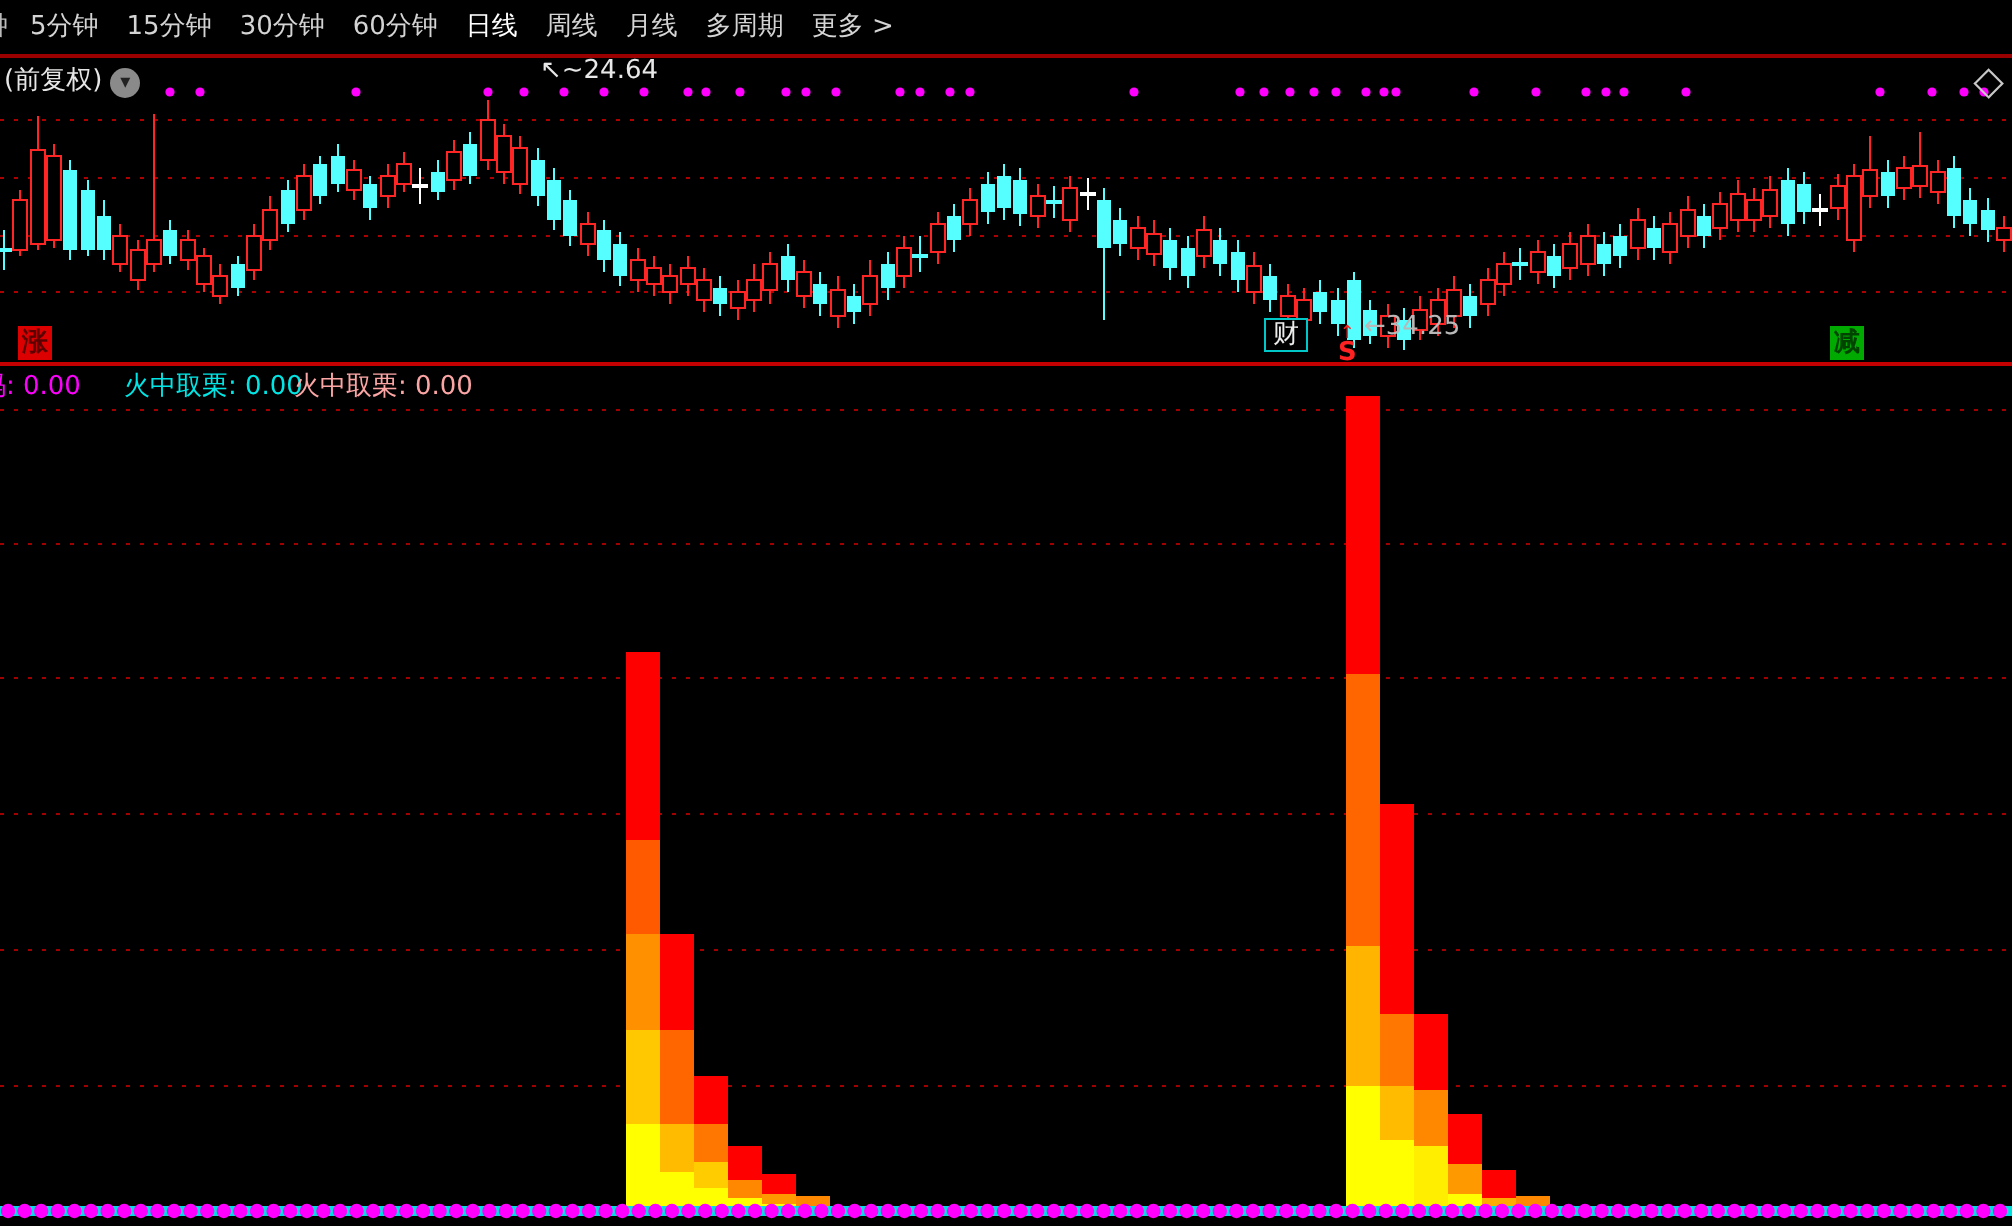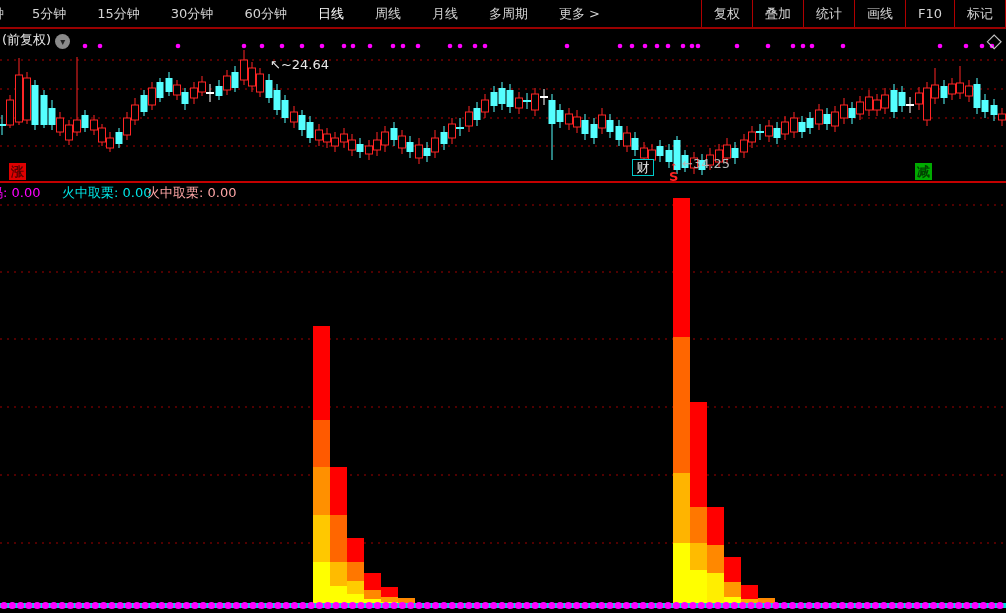--- a/index.html
+++ b/index.html
@@ -2,37 +2,37 @@
 <html><head>
 <meta charset="utf-8">
 <style>
   html,body{margin:0;padding:0;background:#000;}
   .screen{position:relative;width:1006px;height:613px;background:#000;overflow:hidden;
           font-family:"DejaVu Sans","Liberation Sans",sans-serif;}
   
   .toolbar{position:absolute;left:0;top:0;width:1006px;height:27px;background:#000;
            border-bottom:2px solid #9a0000;display:flex;justify-content:space-between;
            align-items:center;font-size:13px;color:#d4d4d4;white-space:nowrap;}
-  .tabs{display:flex;align-items:center;height:100%;overflow:hidden;gap:17px;}
+  .tabs{display:flex;align-items:center;height:100%;overflow:hidden;}
   .tab{padding:0 7px;line-height:27px;cursor:default;}
   .tab.active{color:#ffffff;}
   .tab-partial{width:8px;overflow:hidden;display:inline-block;line-height:27px;color:#bbb;}
   .tab-partial span{margin-left:-9px;display:inline-block;}
   .rbtns{display:flex;align-items:center;height:100%;}
   .rbtn{padding:0 12px;line-height:27px;border-left:1px solid #b00000;}
   .rbtns .end-sep{width:0;height:100%;border-left:1px solid #b00000;}
   
   .chart-header{position:absolute;left:2px;top:31px;display:flex;align-items:flex-end;
                 color:#e6e6e6;font-size:13px;z-index:5;}
   .chev-circle{display:inline-block;width:15px;height:15px;border-radius:50%;background:#8a8a8a;
                color:#222;font-size:10px;line-height:15px;text-align:center;margin-left:4px;}
   .diamond{position:absolute;right:4px;top:28px;color:#c8c8c8;font-size:20px;z-index:5;}
   
   .anno{position:absolute;font-size:13px;z-index:6;white-space:nowrap;}
-  .anno-high{left:246px;top:57px;color:#e8e8e8;padding-left:24px;}
+  .anno-high{left:246px;top:28px;color:#e8e8e8;padding-left:24px;}
   .anno-low{left:682px;top:156px;color:#b8b8b8;}
   .sell-marker{position:absolute;left:669px;top:163px;color:#ff2222;z-index:7;
                text-align:center;line-height:8px;}
   .sell-marker .arrow{display:block;font-size:9px;}
   .sell-marker .letter{display:block;font-size:13px;font-weight:bold;line-height:11px;}
   .badge{position:absolute;z-index:7;font-size:13px;font-weight:bold;width:17px;height:17px;
          line-height:17px;text-align:center;}
   .badge-rise{left:9px;top:163px;background:#dd0000;color:#5c0000;}
   .badge-cai{left:632px;top:159px;background:#000;color:#ececec;border:1px solid #00c8c8;
              width:20px;height:15px;line-height:15px;font-weight:normal;}
@@ -55,30 +55,20 @@
     <span class="tab">5分钟</span>
         <span class="tab">15分钟</span>
         <span class="tab">30分钟</span>
         <span class="tab">60分钟</span>
         <span class="tab active">日线</span>
         <span class="tab">周线</span>
         <span class="tab">月线</span>
         <span class="tab">多周期</span>
         <span class="tab">更多 &gt;</span>
       </div>
-    <div class="rbtns">
-
-      <span class="rbtn">复权</span>
-        <span class="rbtn">叠加</span>
-        <span class="rbtn">统计</span>
-        <span class="rbtn">画线</span>
-        <span class="rbtn">F10</span>
-        <span class="rbtn">标记</span>
-        <span class="end-sep"></span>
-    </div>
   </div>
 
   <div class="chart-header">
     <span>(前复权)</span>
     <span class="chev-circle">▾</span>
   </div>
   <div class="diamond">◇</div>
 
   <svg id="chart" width="1006" height="613">
       <line x1="0" y1="60" x2="1006" y2="60" stroke="#ad0000" stroke-width="1" stroke-dasharray="2 5"></line>

